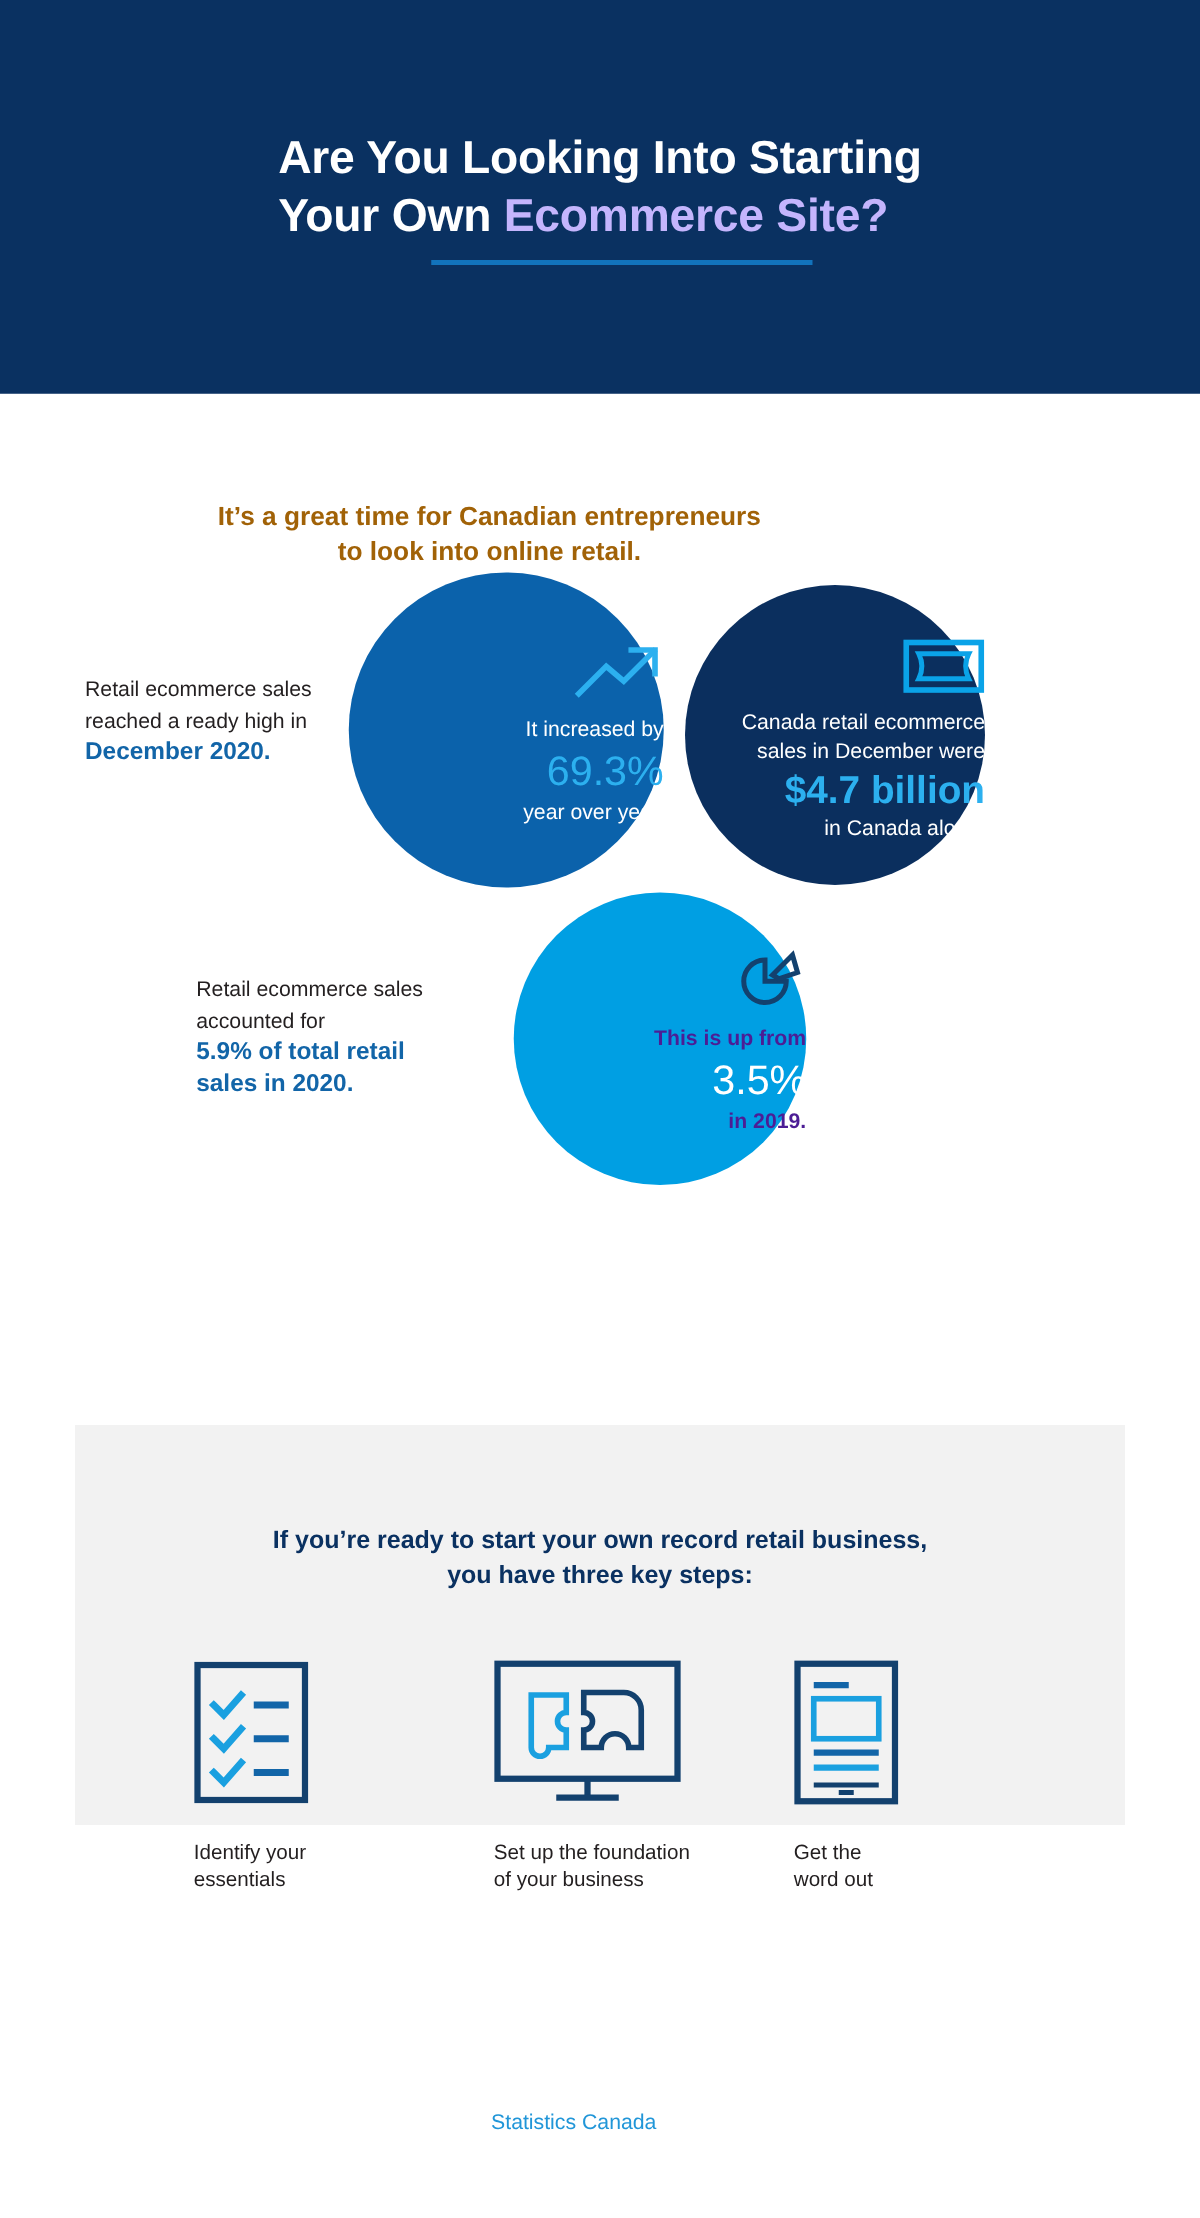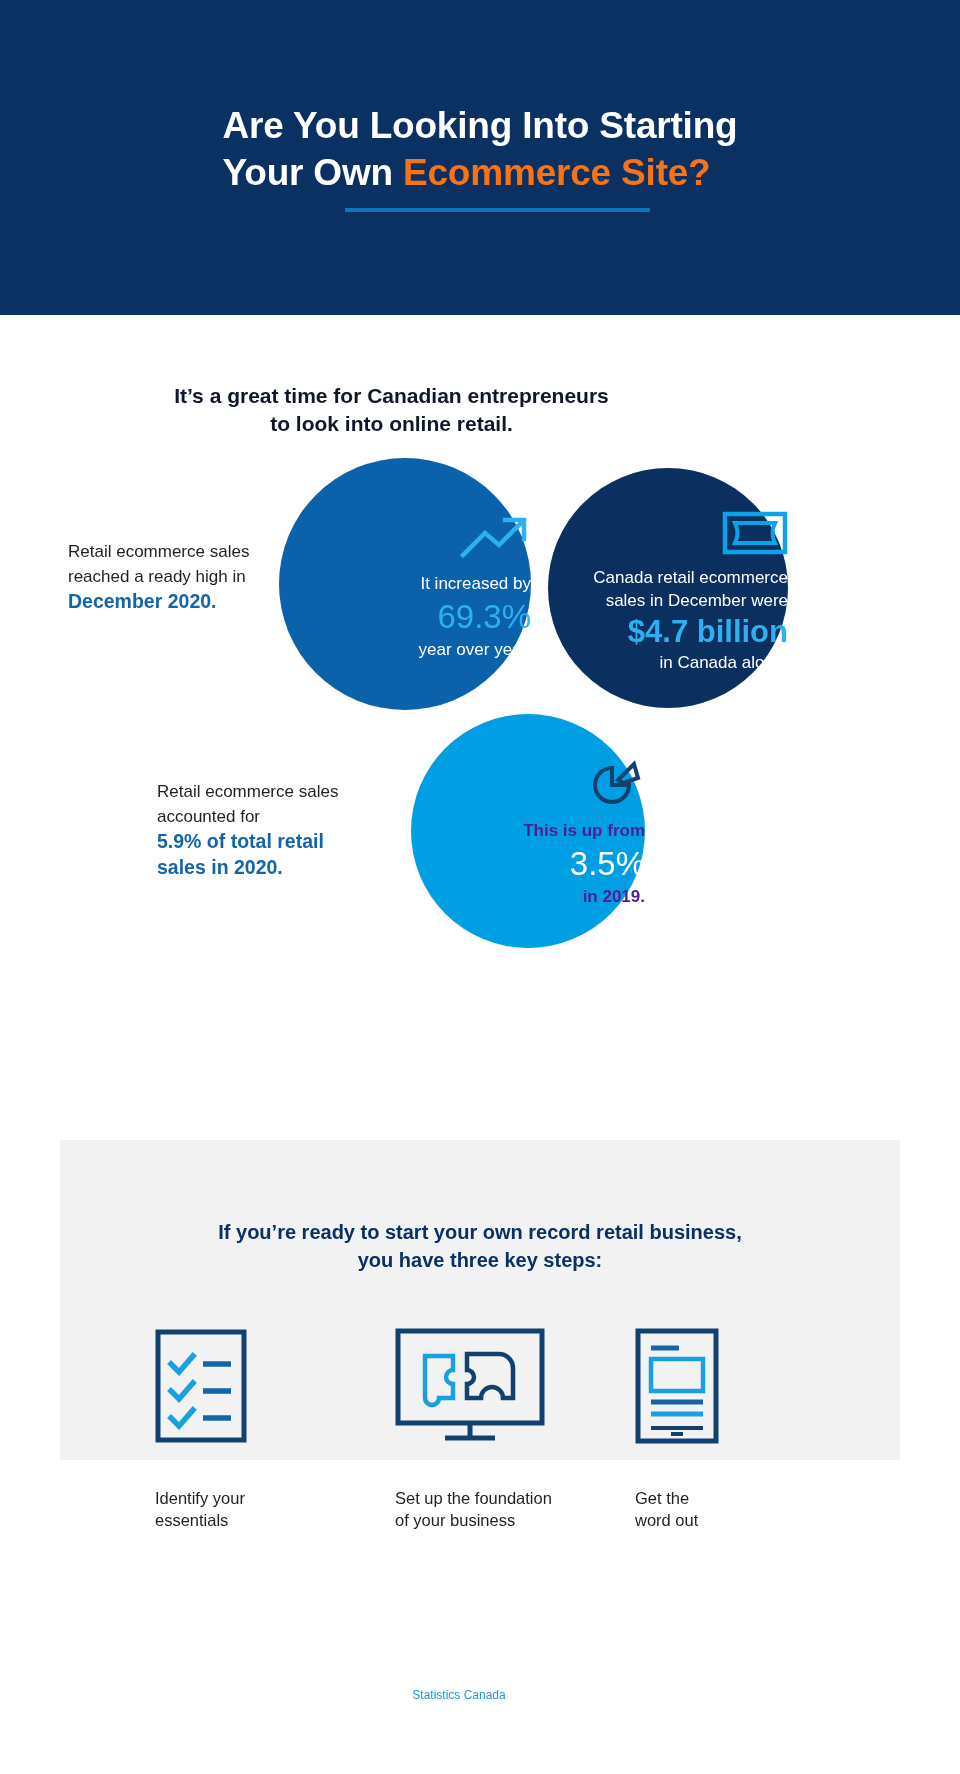--- a/index.html
+++ b/index.html
@@ -31,36 +31,36 @@
   }
   .header-title {
     text-align: left;
     color: #ffffff;
     font-size: 37px;
     font-weight: bold;
     line-height: 1.25;
     letter-spacing: -0.2px;
     max-width: 640px;
   }
-  .header-title .accent { color: #f97316; }
+  .header-title .accent { color: #c4b5fd; }
   .header-rule {
     width: 305px;
     height: 4px;
     background: #1273bc;
     margin-top: 12px;
     margin-left: 122px;
   }
 
   
   .intro {
     position: absolute;
-    left: 0; top: 382px;
+    left: 0; top: 400px;
     width: 783px;
     text-align: center;
-    color: #0f172a;
+    color: #a16207;
     font-size: 21px;
     font-weight: bold;
     line-height: 1.35;
   }
 
   
   .stat-row { position: absolute; }
   .row-1 { left: 0; top: 510px; width: 960px; height: 270px; }
   .row-2 { left: 0; top: 790px; width: 960px; height: 270px; }
 
@@ -158,34 +158,34 @@
     gap: 80px;
   }
   .step { width: 160px; }
   .step-icon {
     height: 122px;
     display: flex;
     align-items: center;
     justify-content: flex-start;
   }
   .step-label {
-    margin-top: 40px;
+    margin-top: 24px;
     font-size: 16.5px;
     line-height: 1.35;
     color: #231f20;
   }
 
   
   .source {
     position: absolute;
     left: 0; top: 1688px;
     width: 888px;
     text-align: center;
     color: #2196d8;
-    font-size: 12px;
+    font-size: 17px;
     text-decoration: none;
     padding-left: 30px;
   }
 </style>
 </head>
 <body>
 
 <div class="page">
 
   <div class="header">

